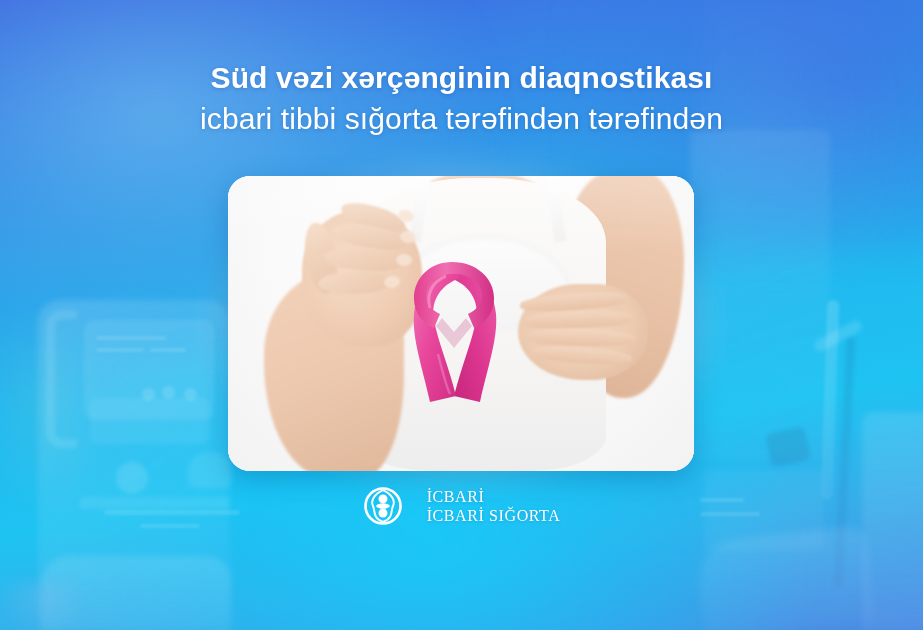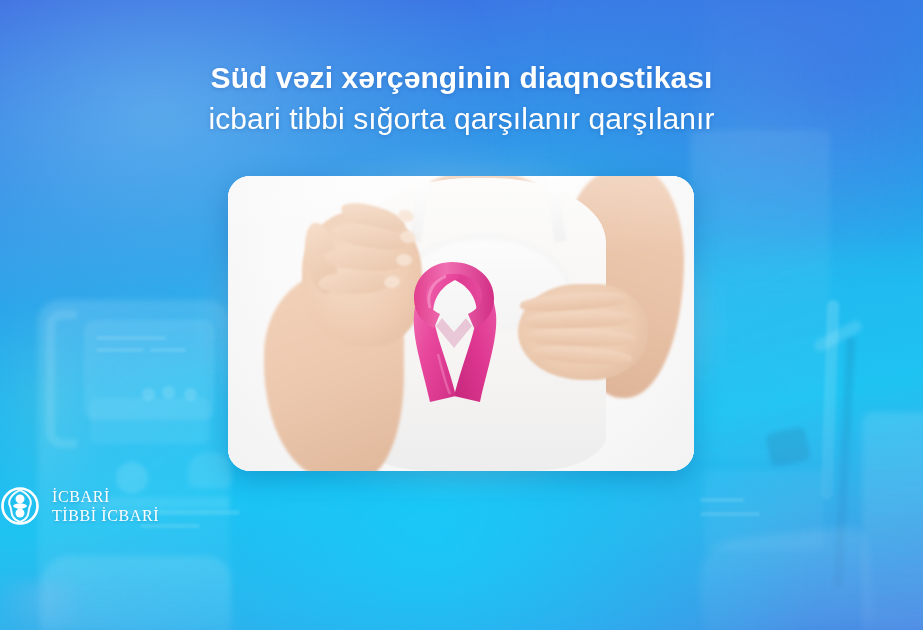--- a/index.html
+++ b/index.html
@@ -379,22 +379,22 @@
     pointer-events: none;
   }
 
   
   .logo-lockup {
     position: absolute;
     left: 0; right: 0;
     top: 486px;
     display: flex;
     align-items: center;
-    justify-content: flex-start;
-    gap: 12px;
+    justify-content: center;
+    gap: 24px;
     z-index: 7;
   }
   .logo-mark { width: 40px; height: 40px; display: block; }
   .logo-text {
     color: #ffffff;
     font-family: "Liberation Serif", serif;
     font-size: 16px;
     line-height: 19px;
     letter-spacing: .6px;
     text-shadow: 0 1px 3px rgba(20,70,140,.25);
@@ -440,21 +440,21 @@
     <div class="ghost machine-l-dot" style="position:absolute; left:162px; top:386px;"></div>
     <div class="ghost machine-l-dot" style="position:absolute; left:184px; top:388px;"></div>
     <div class="ghost ghost-line" style="left:104px; top:510px; width:136px; height:5px;"></div>
     <div class="ghost ghost-line" style="left:140px; top:524px; width:60px;"></div>
     <div class="ghost ghost-line" style="left:700px; top:498px; width:44px;"></div>
     <div class="ghost ghost-line" style="left:700px; top:512px; width:60px;"></div>
   </div>
 
   <div class="title-wrap">
     <p class="title-line1">Süd vəzi xərçənginin diaqnostikası</p>
-    <p class="title-line2">icbari tibbi sığorta qarşılanır qarşılanır</p>
+    <p class="title-line2">icbari tibbi sığorta tərəfindən tərəfindən</p>
   </div>
 
   <div class="photo-glow"></div>
   <div class="photo-card">
     <div class="photo">
       <div class="ph-backdrop"></div>
 
       <div class="ph-arm-right"></div>
       <div class="ph-chest"></div>
       <div class="ph-torso"></div>
@@ -521,17 +521,17 @@
       <circle cx="24" cy="24" r="21" fill="none" stroke="#ffffff" stroke-width="3.2"></circle>
       <path d="M24 5 C13 10 9 18 12 24 C15 30 11 38 24 43" fill="none" stroke="#ffffff" stroke-width="2.4" opacity=".95"></path>
       <path d="M24 5 C35 10 39 18 36 24 C33 30 37 38 24 43" fill="none" stroke="#ffffff" stroke-width="2.4" opacity=".95"></path>
       <circle cx="24" cy="15.5" r="5.4" fill="#ffffff"></circle>
       <path d="M15.5 24 C18 19.5 30 19.5 32.5 24 Z" fill="#ffffff"></path>
       <circle cx="24" cy="32.5" r="5.4" fill="#ffffff"></circle>
       <path d="M32.5 24 C30 28.5 18 28.5 15.5 24 Z" fill="#ffffff"></path>
     </svg>
     <div class="logo-text">
       <div>İCBARİ</div>
-      <div>TİBBİ İCBARİ</div>
+      <div>İCBARİ SIĞORTA</div>
     </div>
   </div>
 
 </div>
 
 </body></html>

